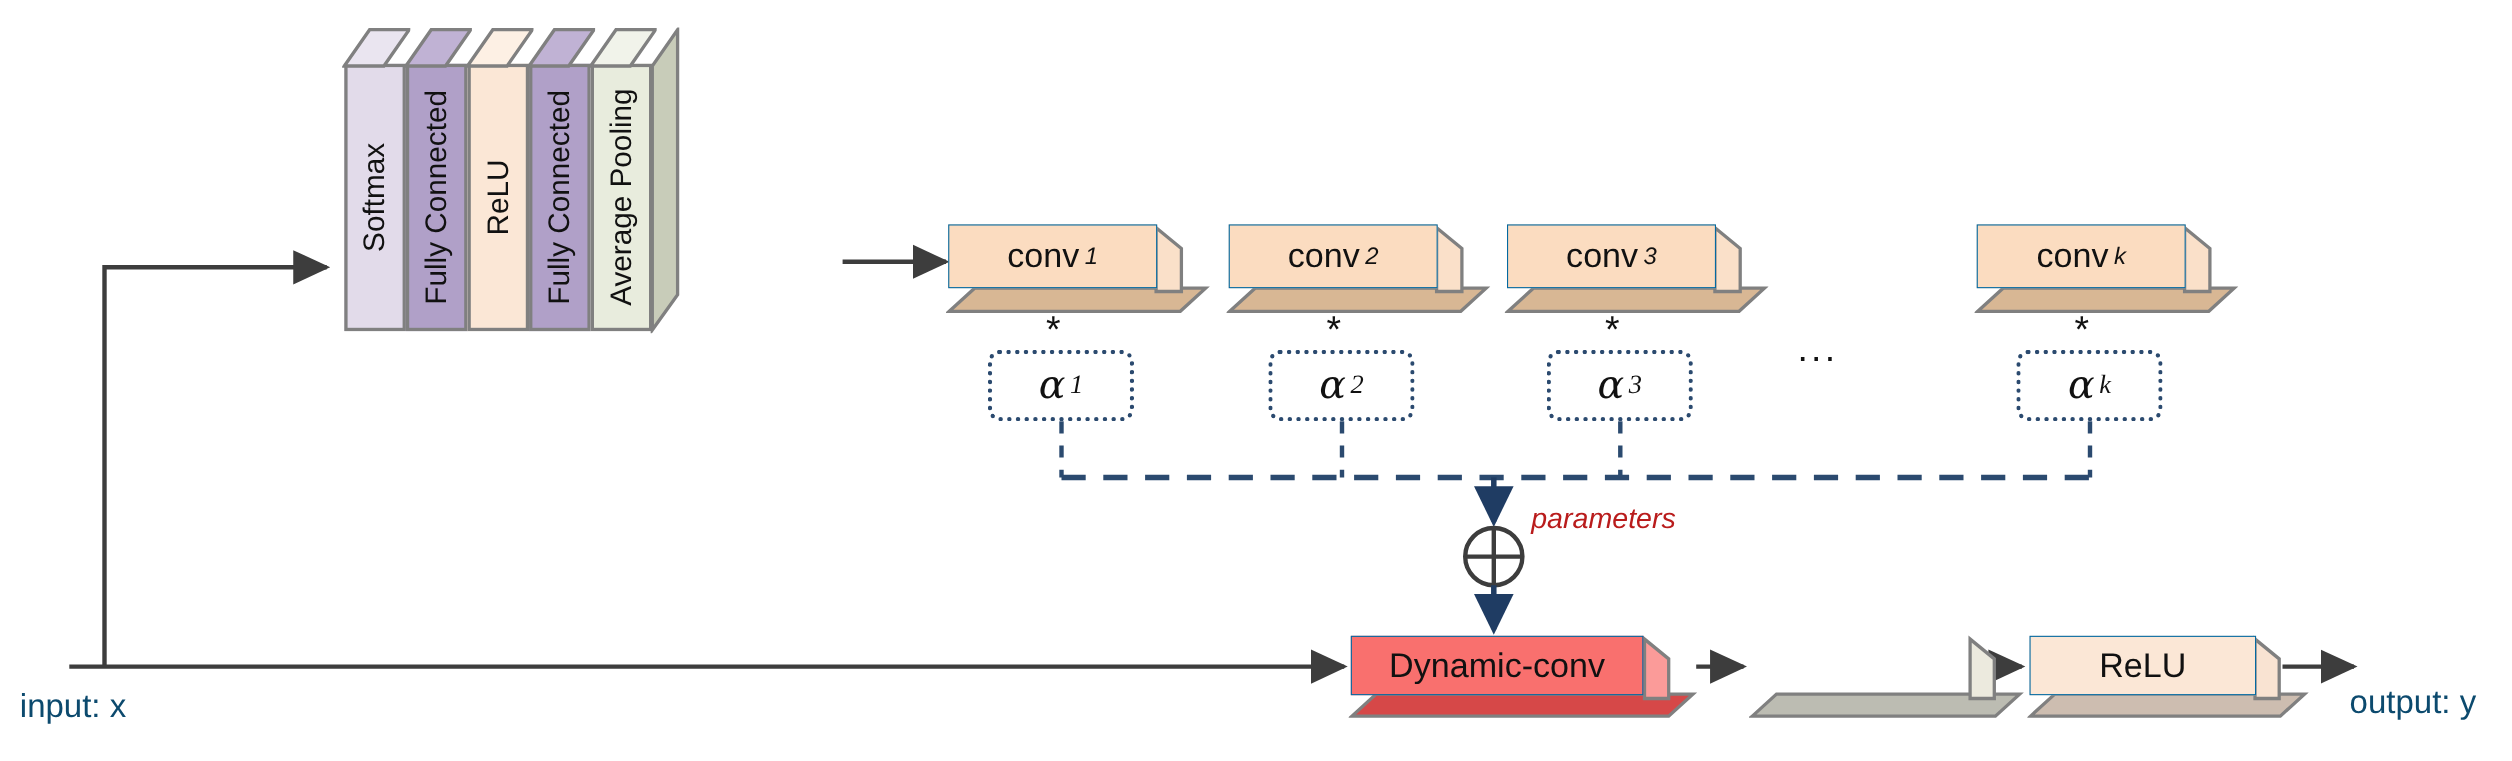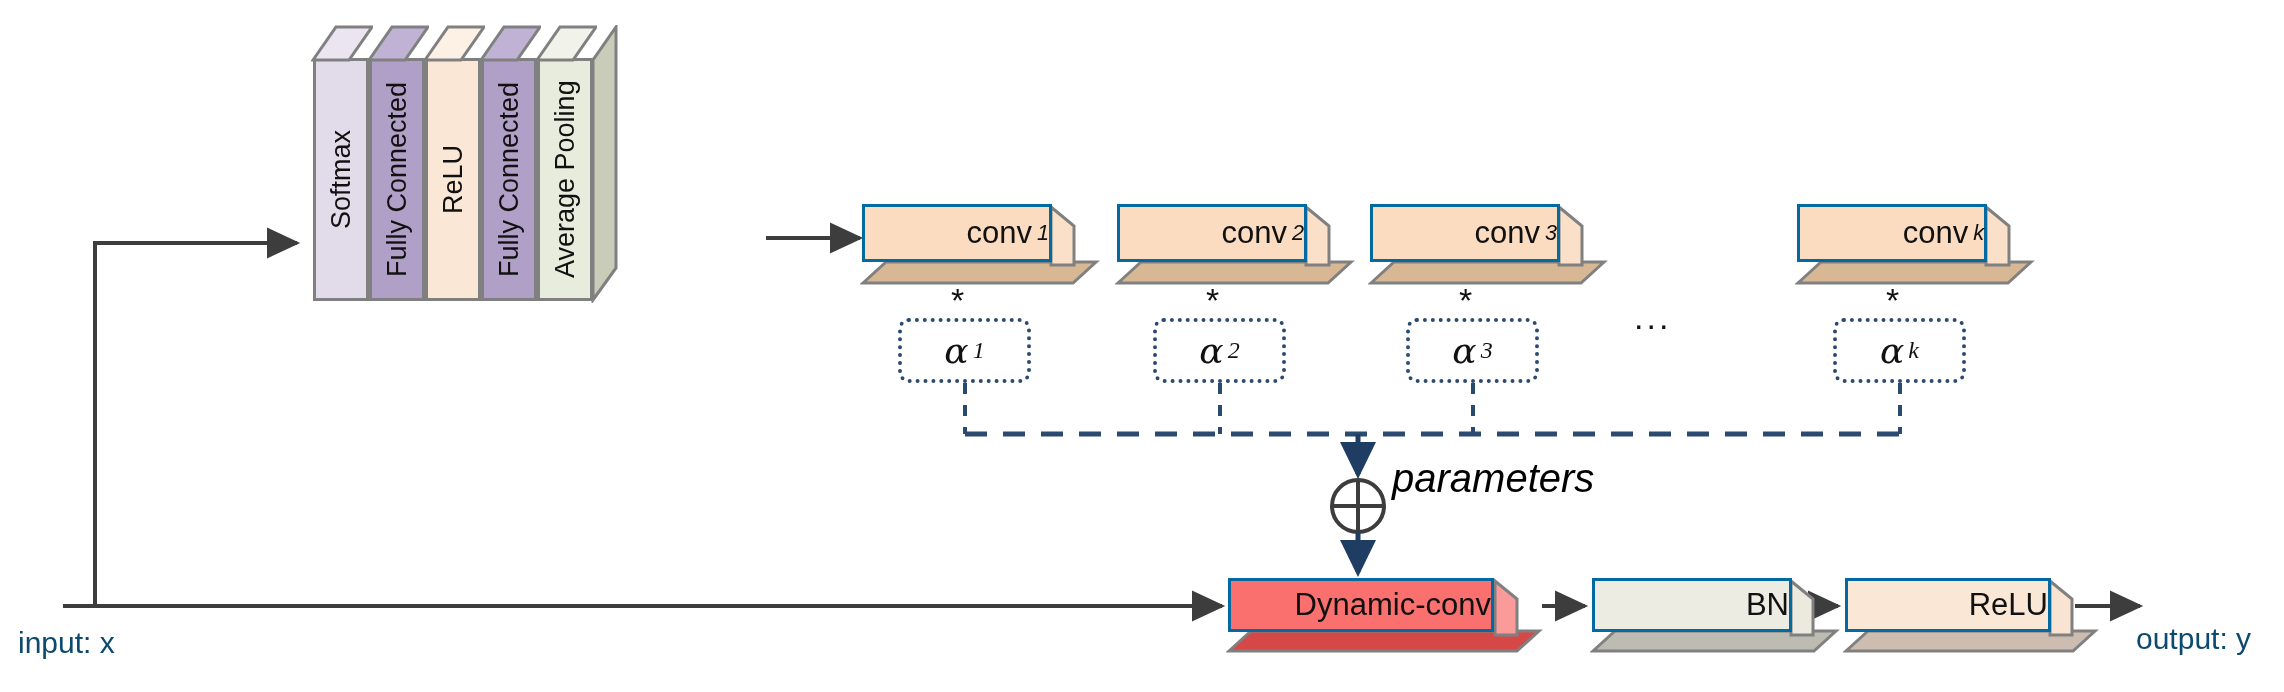--- a/index.html
+++ b/index.html
@@ -13,21 +13,21 @@
     position:absolute;left:0;top:0;width:100%;height:100%;
     display:flex;align-items:center;justify-content:center;
     writing-mode:vertical-rl;transform:rotate(180deg);
     font-size:27px;color:#111111;white-space:nowrap;letter-spacing:0px;
   }
 
   
   .box3d{position:absolute;}
   .box3d .face{
     position:absolute;left:0;top:0;box-sizing:border-box;
-    border:3px solid #0369a1;display:flex;align-items:center;justify-content:flex-end;
+    border:1px solid #0369a1;display:flex;align-items:center;justify-content:center;
     font-size:31px;color:#111111;white-space:nowrap;z-index:3;
   }
   .box3d .side{position:absolute;z-index:2;}
   .box3d .bottom{position:absolute;z-index:1;}
 
   .sub{font-size:0.70em;font-style:italic;vertical-align:-0.25em;margin-left:5px;}
 
   
   .alphabox{
     position:absolute;box-sizing:border-box;
@@ -36,21 +36,21 @@
     font-size:34px;color:#111111;
   }
   .alpha-glyph{font-family:"DejaVu Serif", serif;font-style:italic;font-size:36px;}
   .alpha-sub{font-size:24px;font-style:italic;vertical-align:-0.3em;margin-left:4px;
              font-family:"Liberation Serif", serif;}
 
   .star{position:absolute;font-size:34px;color:#111111;line-height:1;}
   .ellipsis{position:absolute;font-size:34px;color:#111111;letter-spacing:3px;line-height:1;}
 
   .plain-label{position:absolute;font-size:30px;color:#0c4a6e;white-space:nowrap;}
-  .param-label{position:absolute;font-size:40px;color:#000000;font-style:italic;
+  .param-label{position:absolute;font-size:26px;color:#b91c1c;font-style:italic;
                white-space:nowrap;font-family:"Liberation Sans", sans-serif;}
 </style>
 </head>
 <body>
 
 <div id="canvas">
 
   <svg id="svg-layer" viewBox="0 0 2284 692">
     <defs>
       <marker id="arrowDark" markerWidth="9" markerHeight="9" refX="7.6" refY="4.5" orient="auto">
@@ -246,23 +246,20 @@
       </div>
     </div>
 
     <div class="box3d" style="left:1592px;top:578px;width:225px;height:58px;">
       <svg class="bottom" style="left:-2px;top:36px;width:250px;height:40px;">
         <polygon points="3,37 25,17 246,17 224,37" fill="#bcbcb2" stroke="#808080" stroke-width="3"></polygon>
       </svg>
       <svg class="side" style="left:196px;top:-4px;width:50px;height:66px;">
         <polygon points="3,61 3,7 25,25 25,61" fill="#eceade" stroke="#808080" stroke-width="3"></polygon>
       </svg>
-      <div class="face" style="width:200px;height:54px;background:#ecece2;">
-        <span>BN</span>
-      </div>
     </div>
 
     <div class="box3d" style="left:1845px;top:578px;width:232px;height:58px;">
       <svg class="bottom" style="left:-2px;top:36px;width:256px;height:40px;">
         <polygon points="3,37 25,17 252,17 230,37" fill="#cdbdb0" stroke="#808080" stroke-width="3"></polygon>
       </svg>
       <svg class="side" style="left:202px;top:-4px;width:50px;height:66px;">
         <polygon points="3,61 3,7 25,25 25,61" fill="#f9e3d2" stroke="#808080" stroke-width="3"></polygon>
       </svg>
       <div class="face" style="width:206px;height:54px;background:#fbe7d6;">

